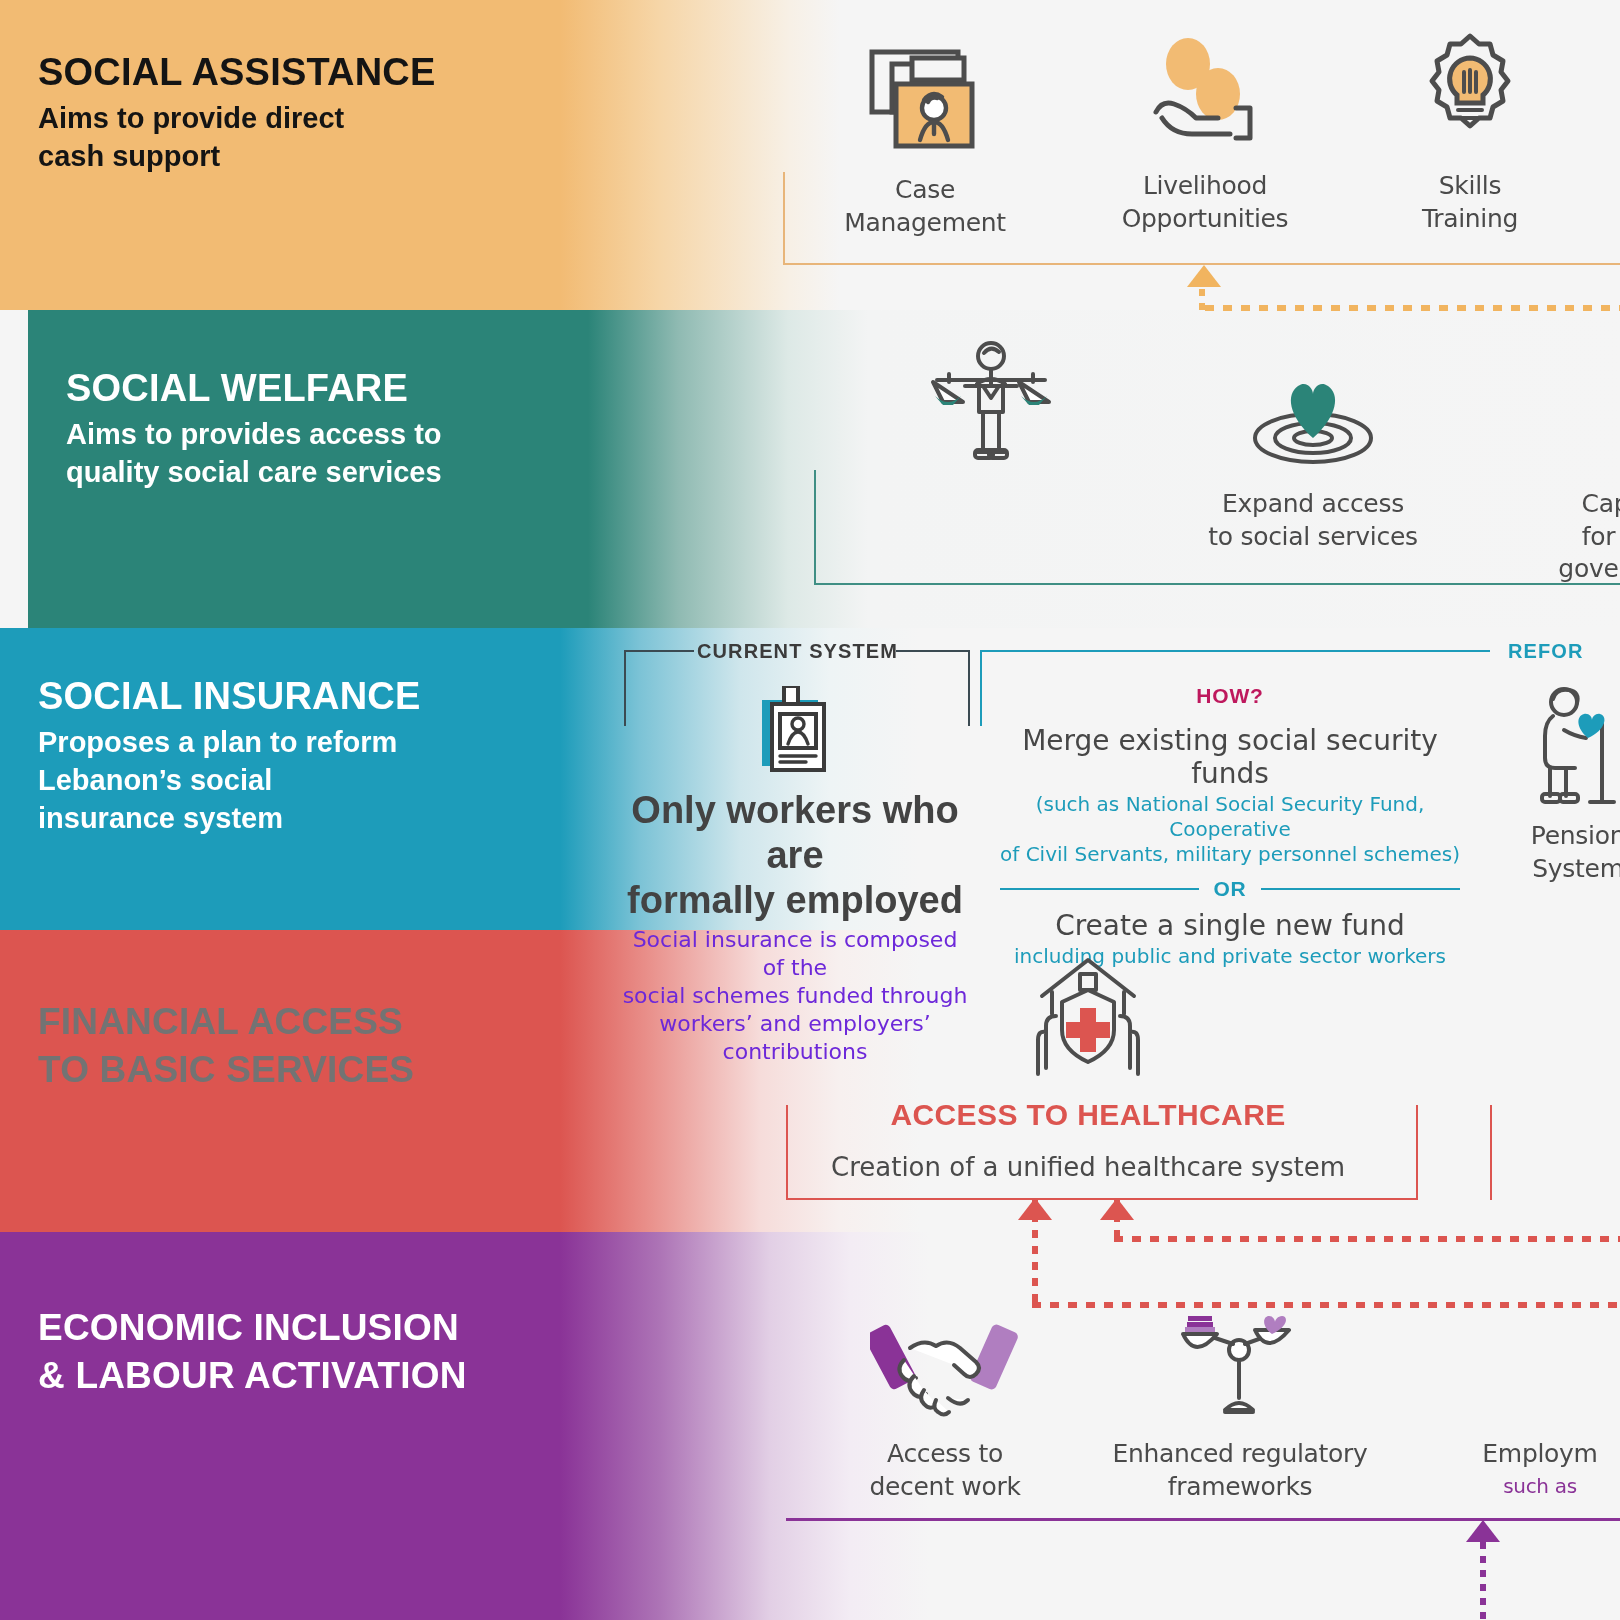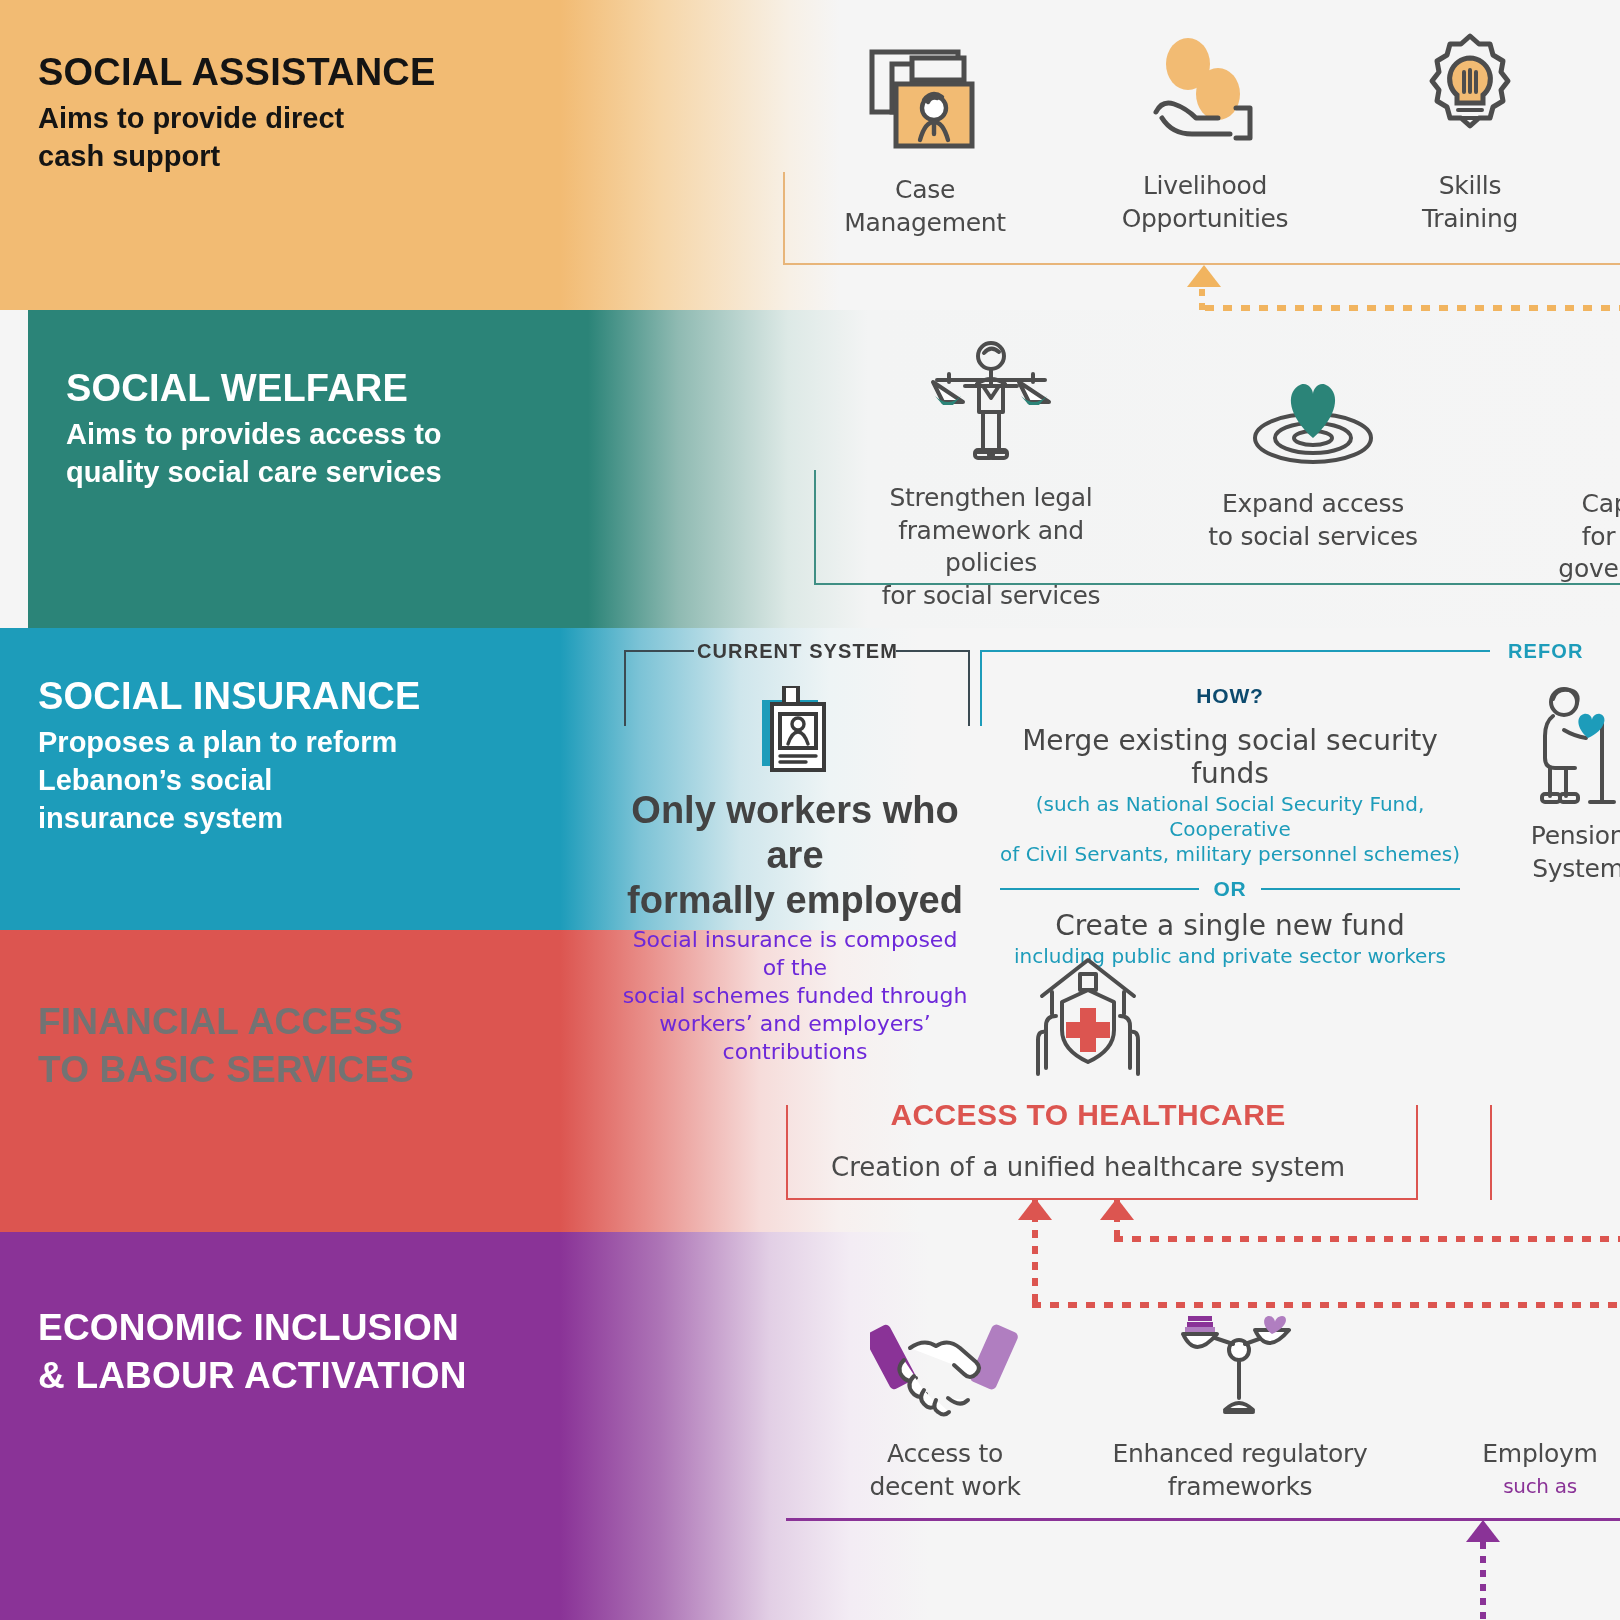--- a/index.html
+++ b/index.html
@@ -81,21 +81,21 @@
   
   .si-head {
     position: absolute;
     font-size: 20px;
     font-weight: 800;
     letter-spacing: 1.1px;
     z-index: 6;
   }
   .si-title { font-size: 38px; font-weight: 800; color: #434343; line-height: 1.18; white-space: pre-line; }
   .si-sub { font-size: 22px; color: #6d28d9; line-height: 1.27; white-space: pre-line; font-family: "DejaVu Sans", sans-serif; }
-  .how-label { font-size: 21px; font-weight: 800; color: #0c4a6e; letter-spacing: .8px; }
+  .how-label { font-size: 21px; font-weight: 800; color: #be185d; letter-spacing: .8px; }
   .how-main { font-size: 28px; color: #474747; font-family: "DejaVu Sans", sans-serif; }
   .how-note { font-size: 20px; color: #1d9cba; line-height: 1.25; white-space: pre-line; font-family: "DejaVu Sans", sans-serif; }
   .or-wrap { display:flex; align-items:center; gap:14px; }
   .or-wrap .rule { flex:1; height: 2px; background:#1d9cba; }
   .or-wrap .or { font-size: 21px; font-weight: 800; color:#1d9cba; letter-spacing:.8px;}
 
   
   .hc-title { font-size: 30px; font-weight: 800; color: #dc5550; letter-spacing: .4px; }
   .hc-sub { font-size: 26px; color: #4a4a4a; font-family: "DejaVu Sans", sans-serif; }
 
@@ -204,23 +204,20 @@
             <rect x="68" y="110" width="18" height="8" rx="3"></rect>
             <path d="M16 40 h108"></path>
             <path d="M28 42 v-8 M112 42 v-8"></path>
             <path d="M12 42 l10 20 h20 z" fill="#ffffff"></path>
             <path d="M98 42 l10 20 h20 z" fill="#ffffff"></path>
           </g>
           <path d="M14 56 q13 12 26 0 l-8 9 h-10 z" fill="#2b8478"></path>
           <path d="M100 56 q13 12 26 0 l-8 9 h-10 z" fill="#2b8478"></path>
         </svg>
       </div>
-      <div class="cap" style="margin-top:18px;">Strengthen legal
-framework and policies
-for social services</div>
     </div>
 
     <div class="item" style="left:1160px; top:58px; width:250px;">
       <div class="icon" style="height:98px;">
         <svg width="130" height="98" viewBox="0 0 130 98" aria-hidden="true">
           <g fill="none" stroke="#4d4d4d" stroke-width="4">
             <ellipse cx="65" cy="70" rx="58" ry="24"></ellipse>
             <ellipse cx="65" cy="70" rx="38" ry="15"></ellipse>
             <ellipse cx="65" cy="70" rx="19" ry="7"></ellipse>
           </g>

